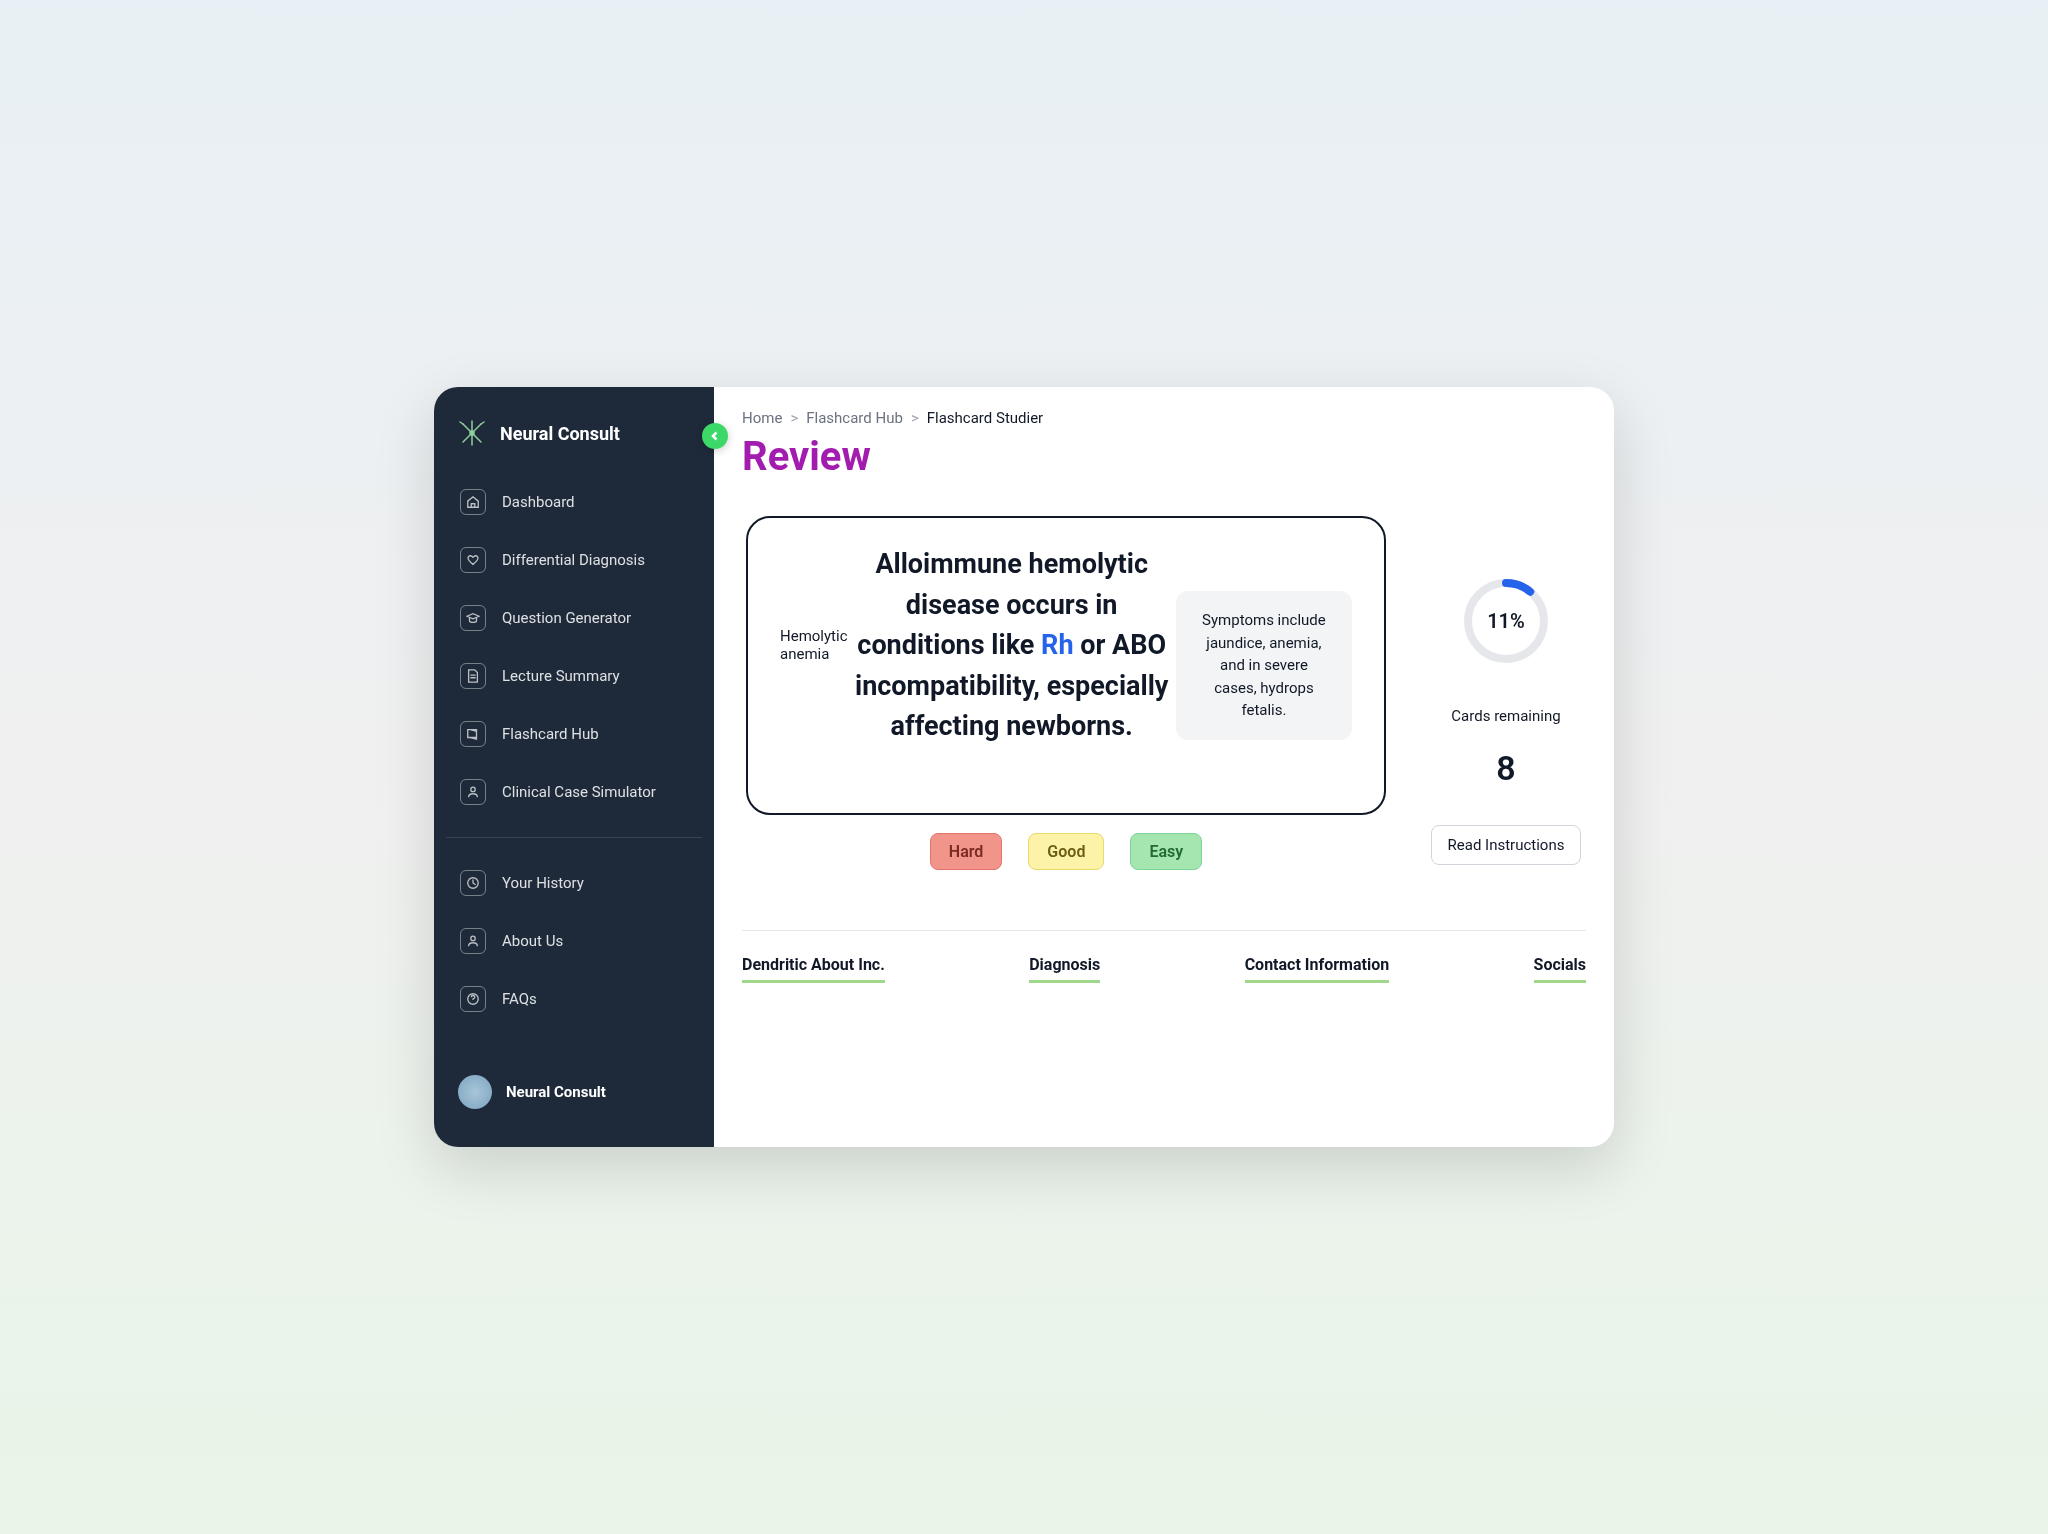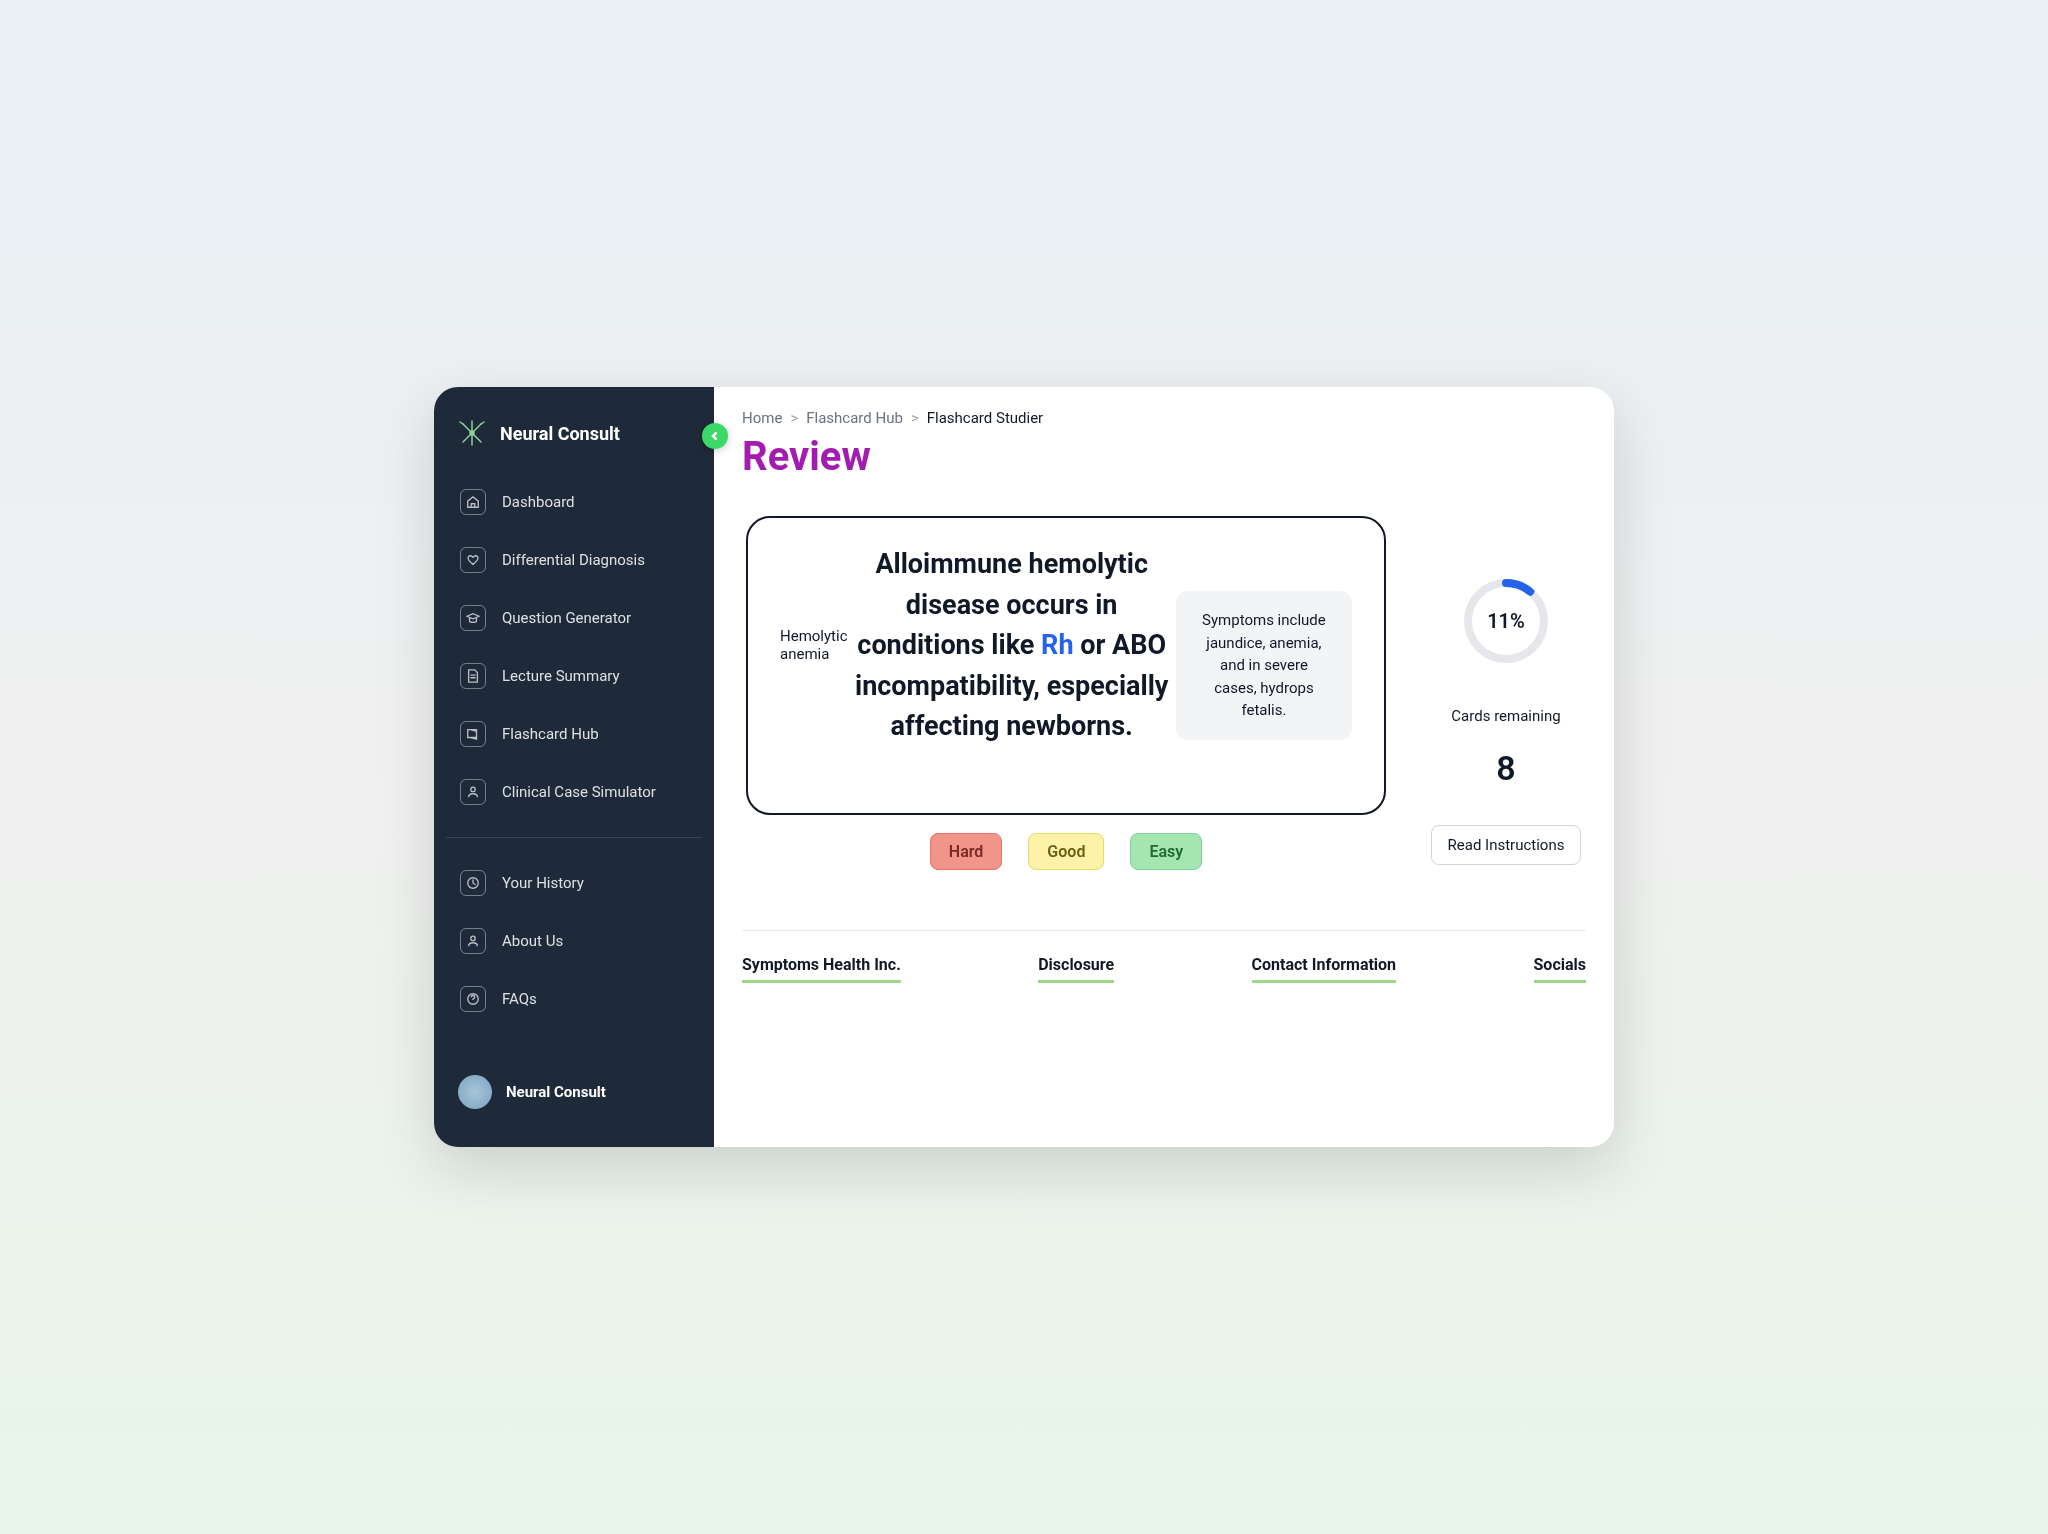--- a/index.html
+++ b/index.html
@@ -539,24 +539,24 @@
           <div class="ring-text">11%</div>
         </div>
         <div class="stats-label">Cards remaining</div>
         <div class="stats-value">8</div>
         <button class="instructions-btn">Read Instructions</button>
       </aside>
     </div>
 
     <footer class="page-footer">
       <div class="footer-col">
-        <span class="footer-heading">Symptoms Health Inc.</span>
+        <span class="footer-heading">Dendritic About Inc.</span>
       </div>
       <div class="footer-col">
-        <span class="footer-heading">Disclosure</span>
+        <span class="footer-heading">Diagnosis</span>
       </div>
       <div class="footer-col">
         <span class="footer-heading">Contact Information</span>
       </div>
       <div class="footer-col">
         <span class="footer-heading">Socials</span>
       </div>
     </footer>
   </main>
 </div>

